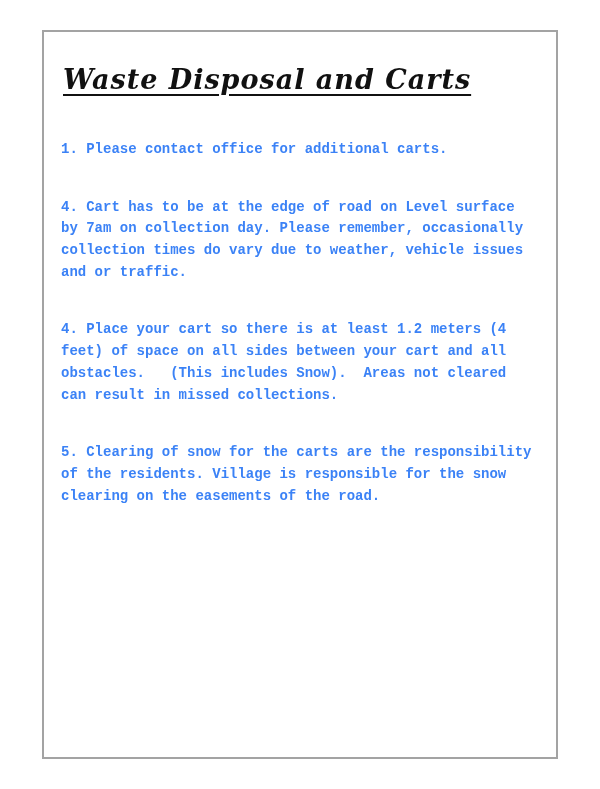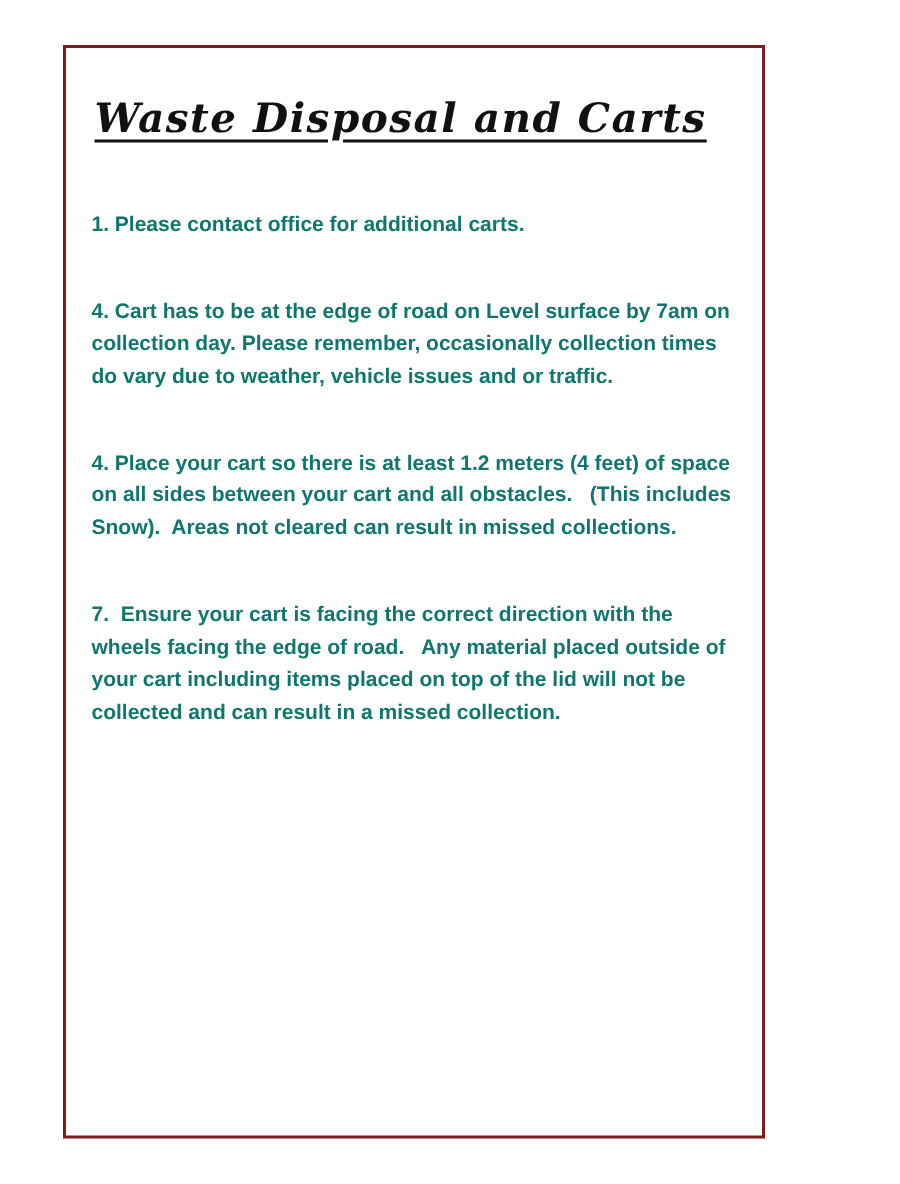--- a/index.html
+++ b/index.html
@@ -12,57 +12,58 @@
   .page {
     position: relative;
     width: 600px;
     height: 789px;
     background: #ffffff;
   }
   .frame {
     position: absolute;
     left: 42px;
     top: 30px;
-    width: 468px;
+    width: 516px;
     height: 729px;
-    border: 2px solid #7f1d1d;
+    border: 2px solid #a3a3a3;
     background: #ffffff;
     padding: 32px 20px 20px 17px;
     overflow: hidden;
   }
   .doc-title {
     font-family: "DejaVu Serif", "Liberation Serif", serif;
     font-style: italic;
     font-weight: bold;
     font-size: 27px;
     letter-spacing: 1px;
     color: #111111;
     text-decoration: underline;
     text-underline-offset: 5px;
     margin-bottom: 44px;
     padding-left: 2px;
   }
   .rule-item {
     font-size: 14px;
     font-weight: bold;
-    color: #0f766e;
+    color: #3b82f6;
     line-height: 1.55;
     margin-bottom: 36px;
     white-space: pre-wrap;
+    font-family: Liberation Mono, monospace;
   }
   .rule-item:last-child {
     margin-bottom: 0;
   }
 </style>
 </head>
 <body>
 
 <div class="page">
   <div class="frame">
     <h1 class="doc-title">Waste Disposal and Carts</h1>
 
     <p class="rule-item">1. Please contact office for additional carts.</p>
     <p class="rule-item">4. Cart has to be at the edge of road on Level surface by 7am on collection day. Please remember, occasionally collection times do vary due to weather, vehicle issues and or traffic.</p>
     <p class="rule-item">4. Place your cart so there is at least 1.2 meters (4 feet) of space on all sides between your cart and all obstacles.   (This includes Snow).  Areas not cleared can result in missed collections.</p>
-    <p class="rule-item">7.  Ensure your cart is facing the correct direction with the wheels facing the edge of road.   Any material placed outside of your cart including items placed on top of the lid will not be collected and can result in a missed collection.</p>
+    <p class="rule-item">5. Clearing of snow for the carts are the responsibility of the residents. Village is responsible for the snow clearing on the easements of the road.</p>
 
   </div>
 </div>
 
 </body></html>

